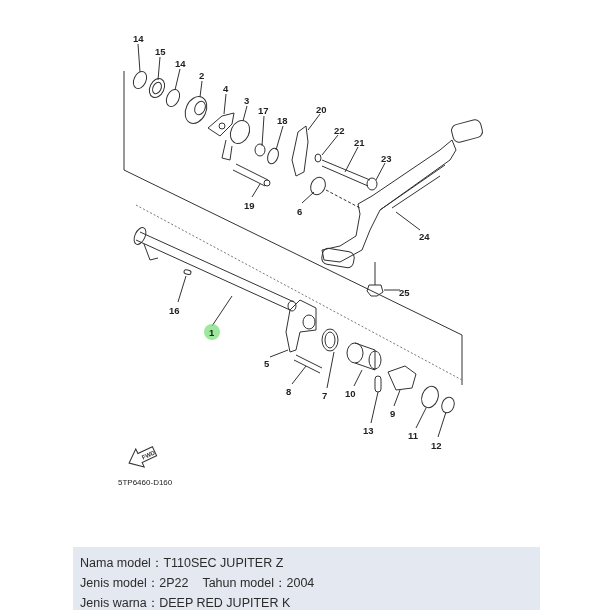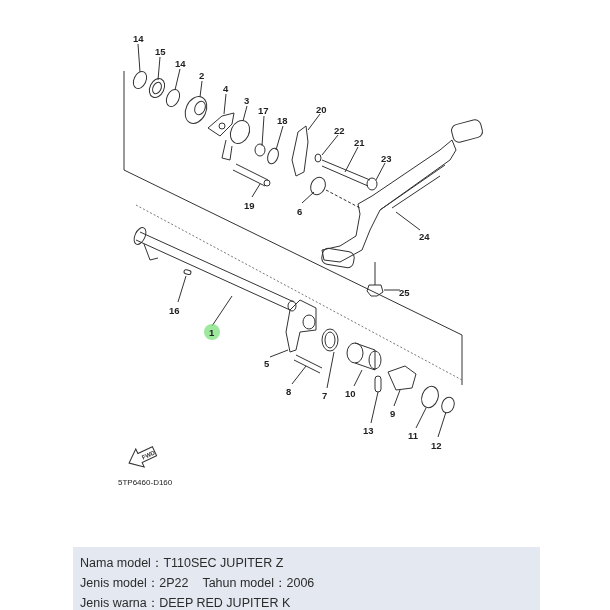--- a/index.html
+++ b/index.html
@@ -152,18 +152,18 @@
     <text x="2" y="3" font-size="6" font-weight="bold" fill="#333" font-family="Liberation Sans, sans-serif">FWD</text>
   </g>
   <text class="code" x="118" y="485">5TP6460-D160</text>
 </svg>
 
 <div class="info-panel">
   <div class="info-row" style="top:8px;">
     <span>Nama model：</span><span>T110SEC JUPITER Z</span>
   </div>
   <div class="info-row" style="top:28px;">
-    <span>Jenis model：</span><span>2P22</span><span class="gap">Tahun model：</span><span>2006</span>
+    <span>Jenis model：</span><span>2P22</span><span class="gap">Tahun model：</span><span>2004</span>
   </div>
   <div class="info-row" style="top:48px;">
     <span>Jenis warna：</span><span>DEEP RED JUPITER K</span>
   </div>
 </div>
 
 </body></html>

